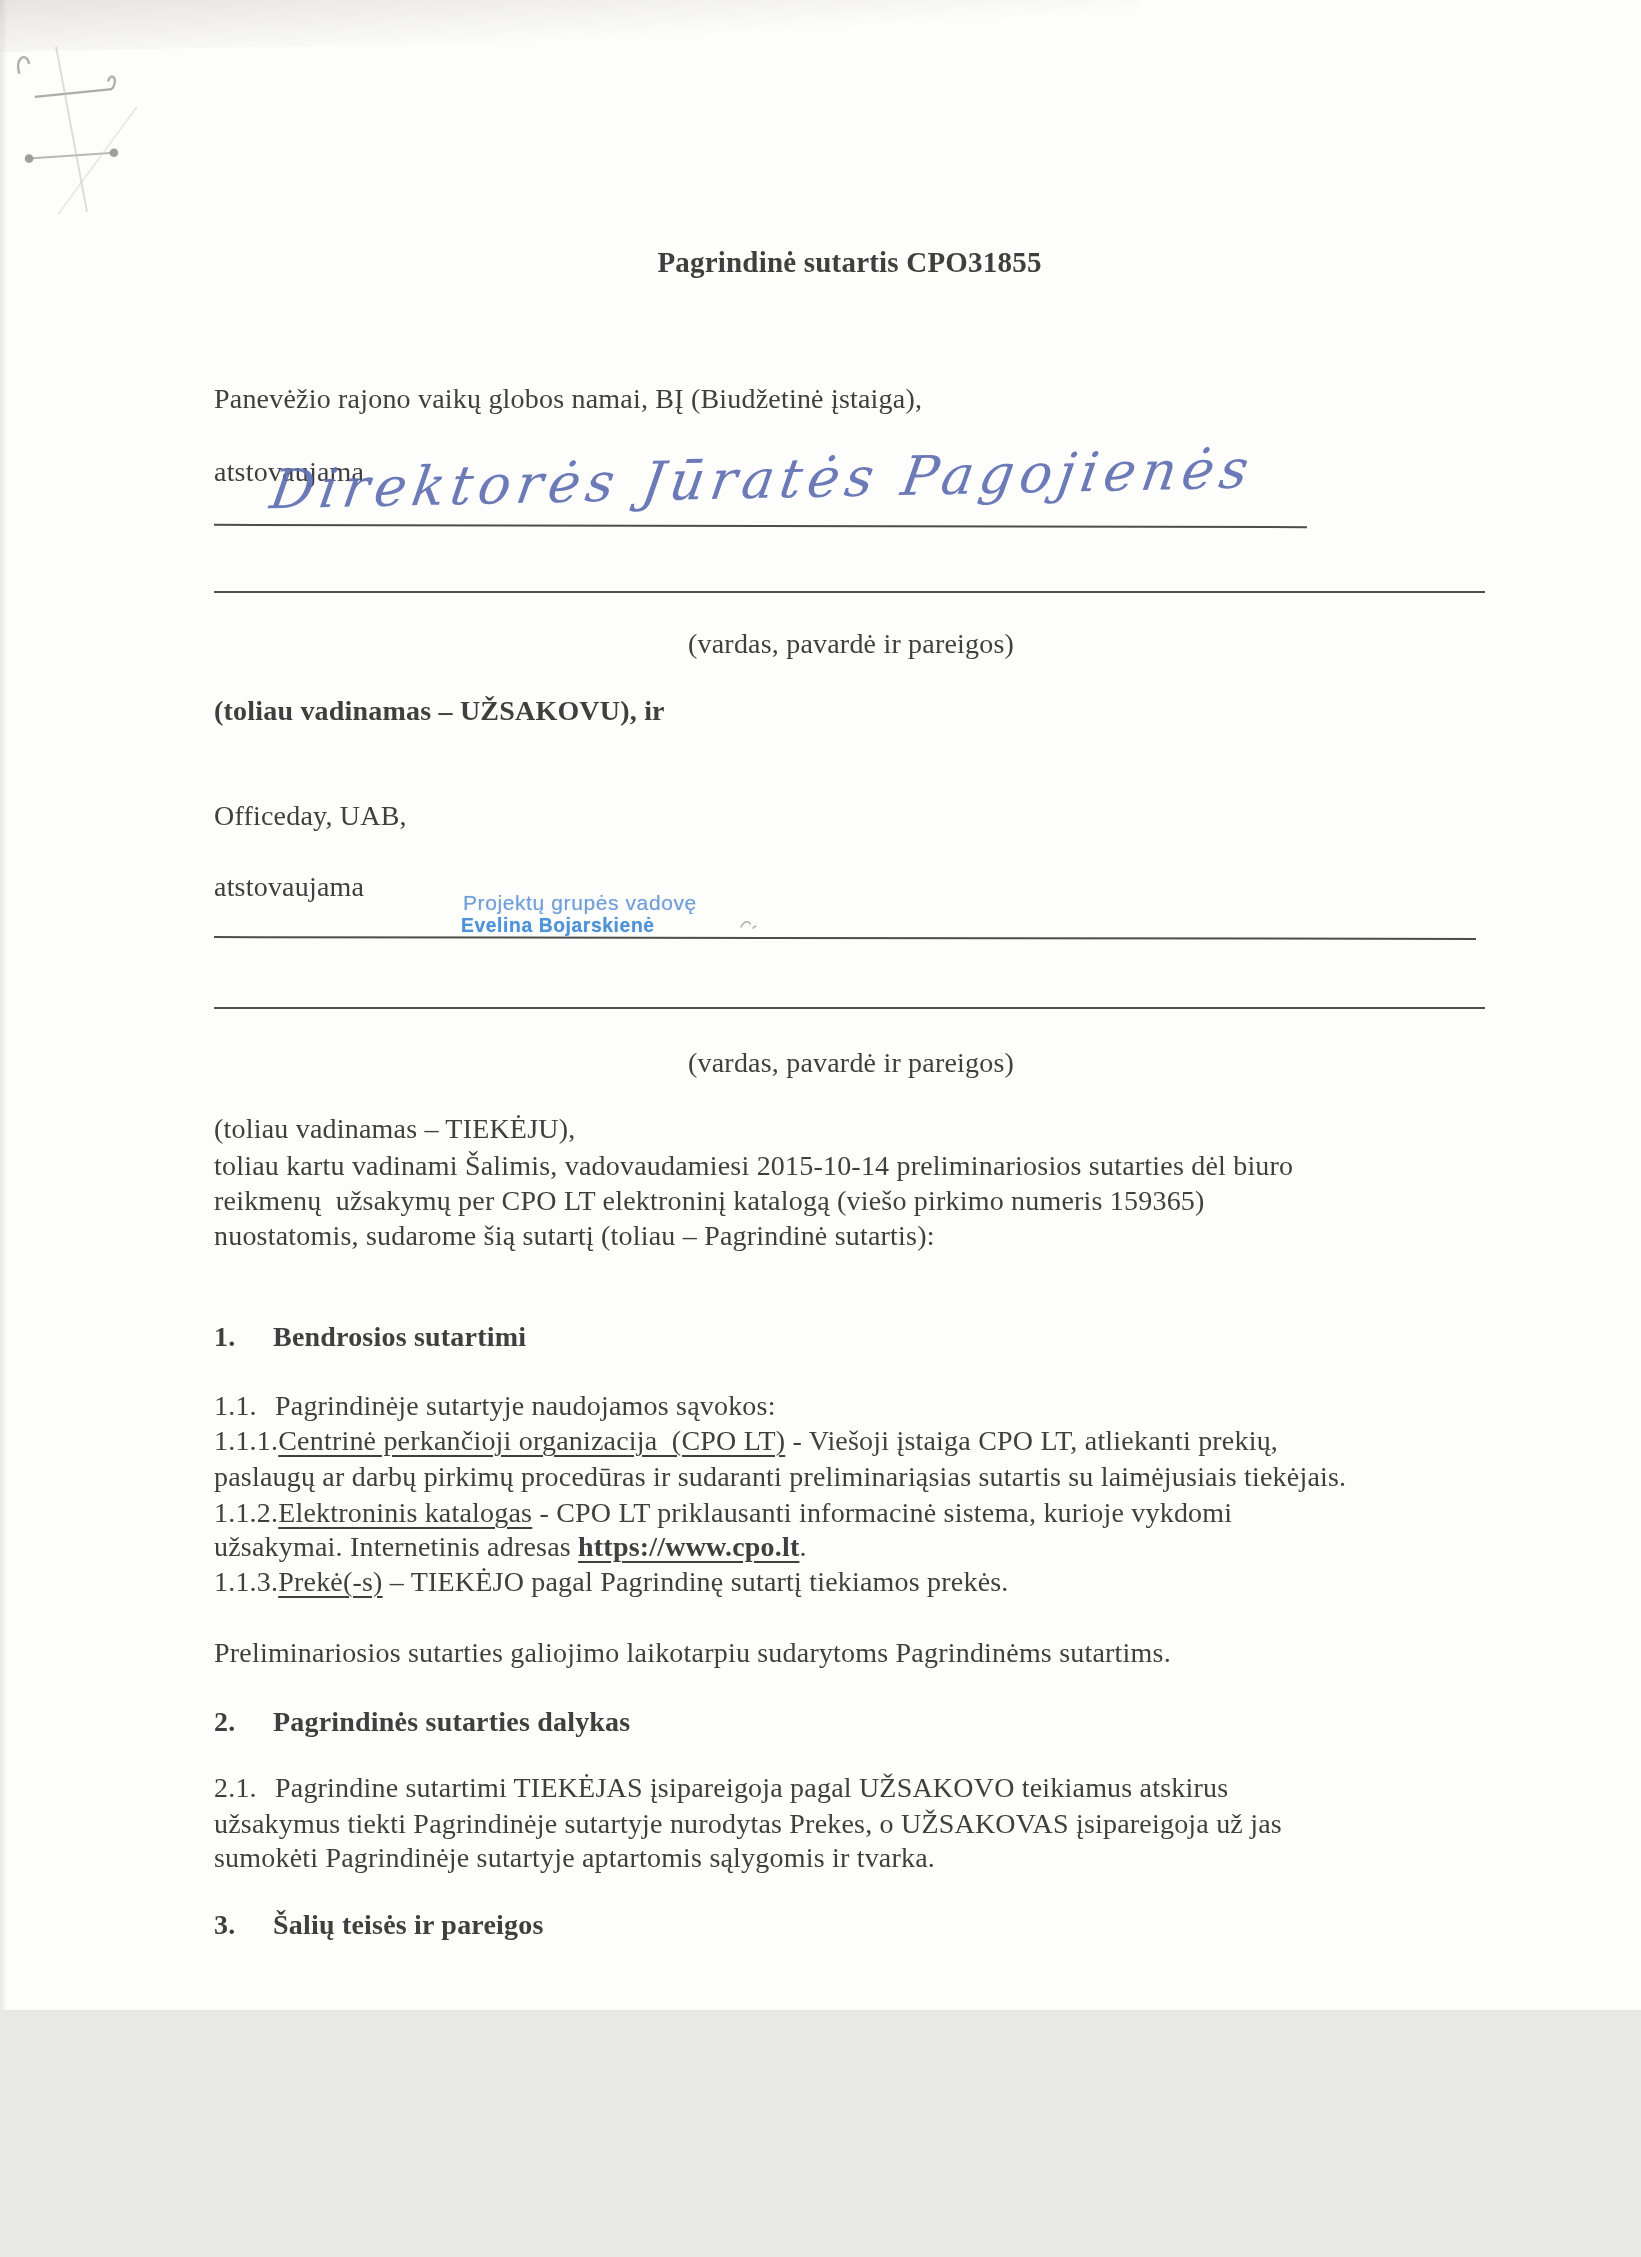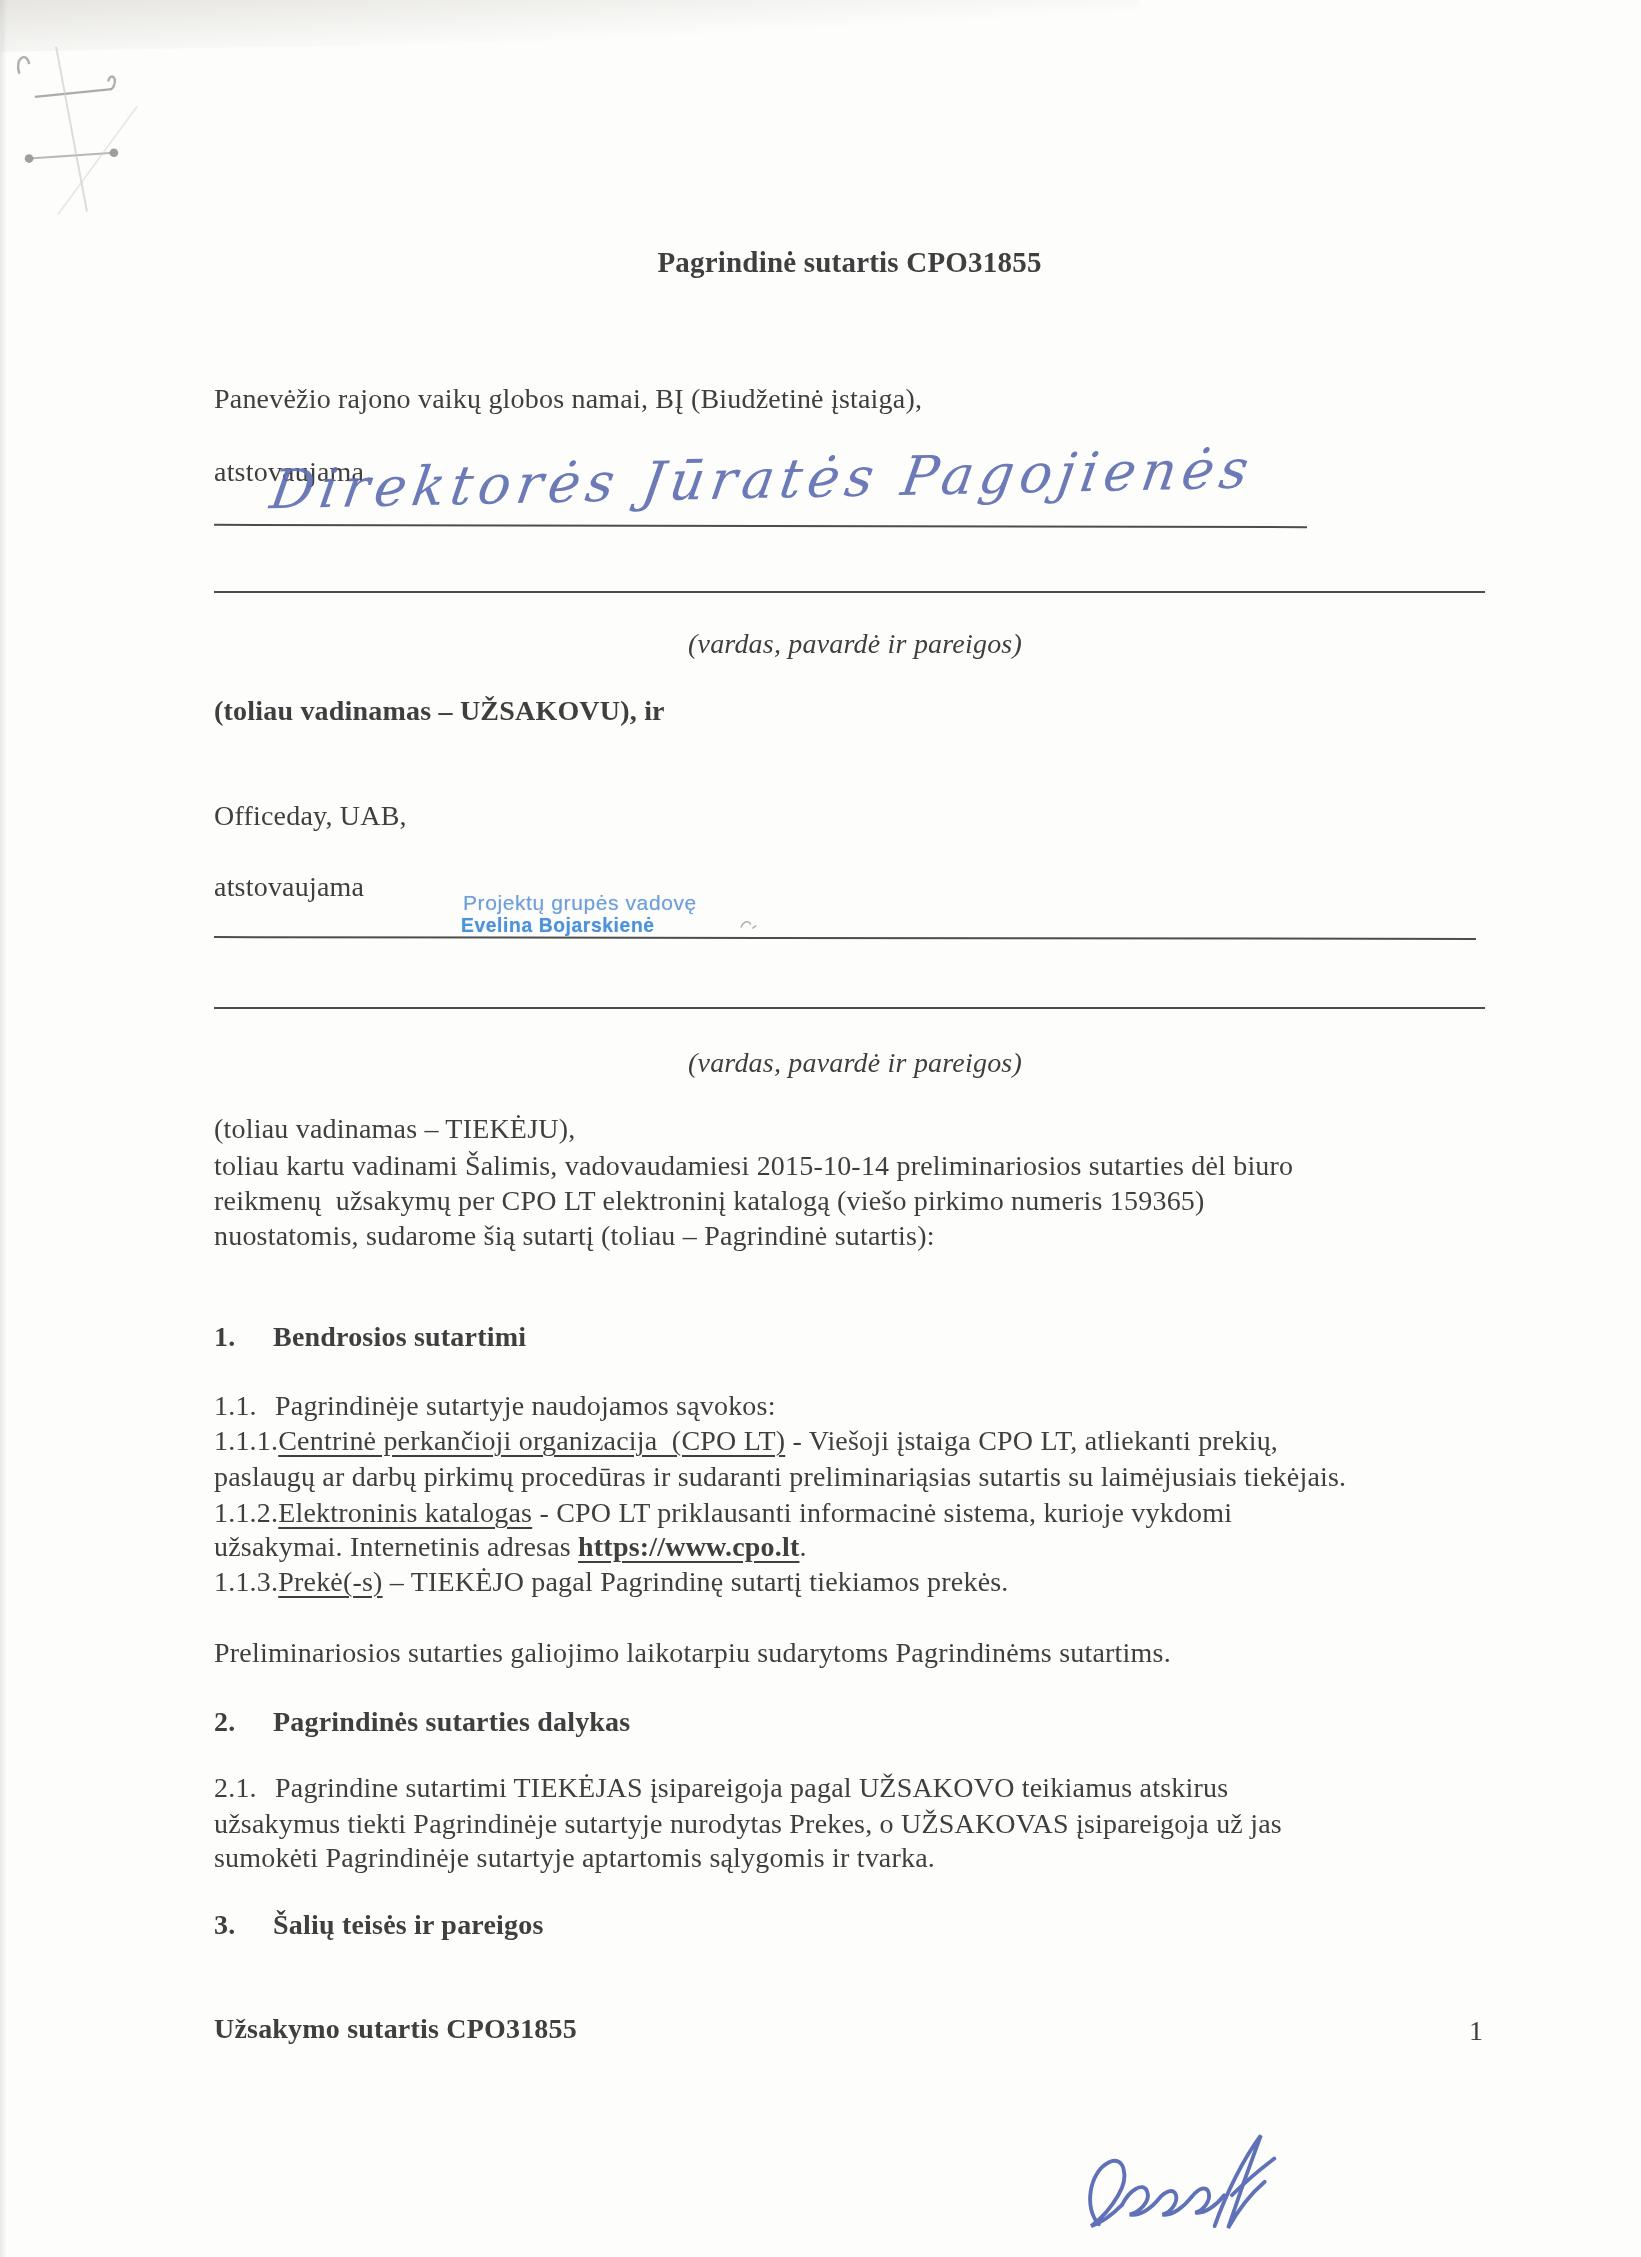--- a/index.html
+++ b/index.html
@@ -1,37 +1,37 @@
 <!DOCTYPE html>
 <html><head>
 <meta charset="utf-8">
 <style>
   html,body{margin:0;padding:0;background:#e8e8e6;}
   .page{
     position:relative;
-    width:1641px;height:2257px;
+    width:1641px;height:2010px;
     margin:0 auto;
     background:#fdfdfb;
     overflow:hidden;
     font-family:"Liberation Serif", serif;
   }
   
   .scan-shade-top{position:absolute;top:0;left:520;width:1139px;height:52px;
     background:linear-gradient(178deg, rgba(175,172,165,.30), rgba(255,255,255,0) 80%);
     transform:rotate(-1.1deg);transform-origin:left top;}
   .edge-left{position:absolute;left:0;top:0;width:6.8px;height:100%;
     background:linear-gradient(90deg, rgba(120,120,118,.16), rgba(255,255,255,0));}
   .t{
     position:absolute;left:214px;
     color:#3f3f3f;font-size:28px;line-height:35px;
     white-space:pre-wrap;letter-spacing:0.2px;
   }
   .b{font-weight:bold;}
   .title{left:214px;width:1271px;text-align:center;font-weight:bold;font-size:29px;}
-  .caption{left:688px;font-style:italic;}
+  .caption{left:688px;}
   .num{display:inline-block;min-width:61px;}
   .hnum{display:inline-block;min-width:59px;font-weight:bold;}
   .underl{text-decoration:underline;text-decoration-thickness:1.9px;text-underline-offset:4.8px;}
   .link{font-weight:bold;text-decoration:underline;text-decoration-thickness:1.9px;text-underline-offset:4.8px;}
   .sigline{position:absolute;height:1.9px;background:#4d4d4d;}
   .handwriting{
     position:absolute;left:276px;top:458px;
     font-family:"DejaVu Serif", serif;font-style:italic;
     font-size:54px;letter-spacing:5.8px;color:#6070b2;opacity:.92;
     transform:rotate(-1.2deg) skewX(-10deg);transform-origin:left top;

